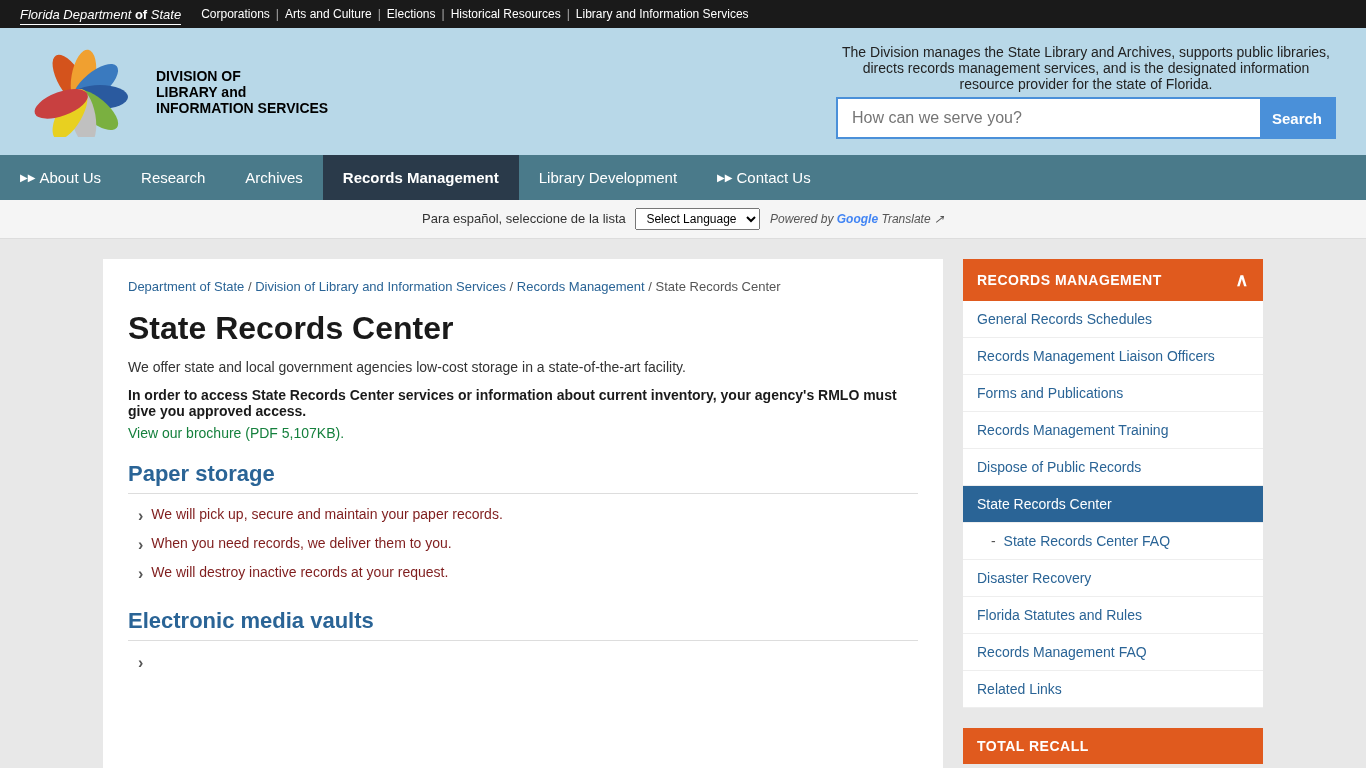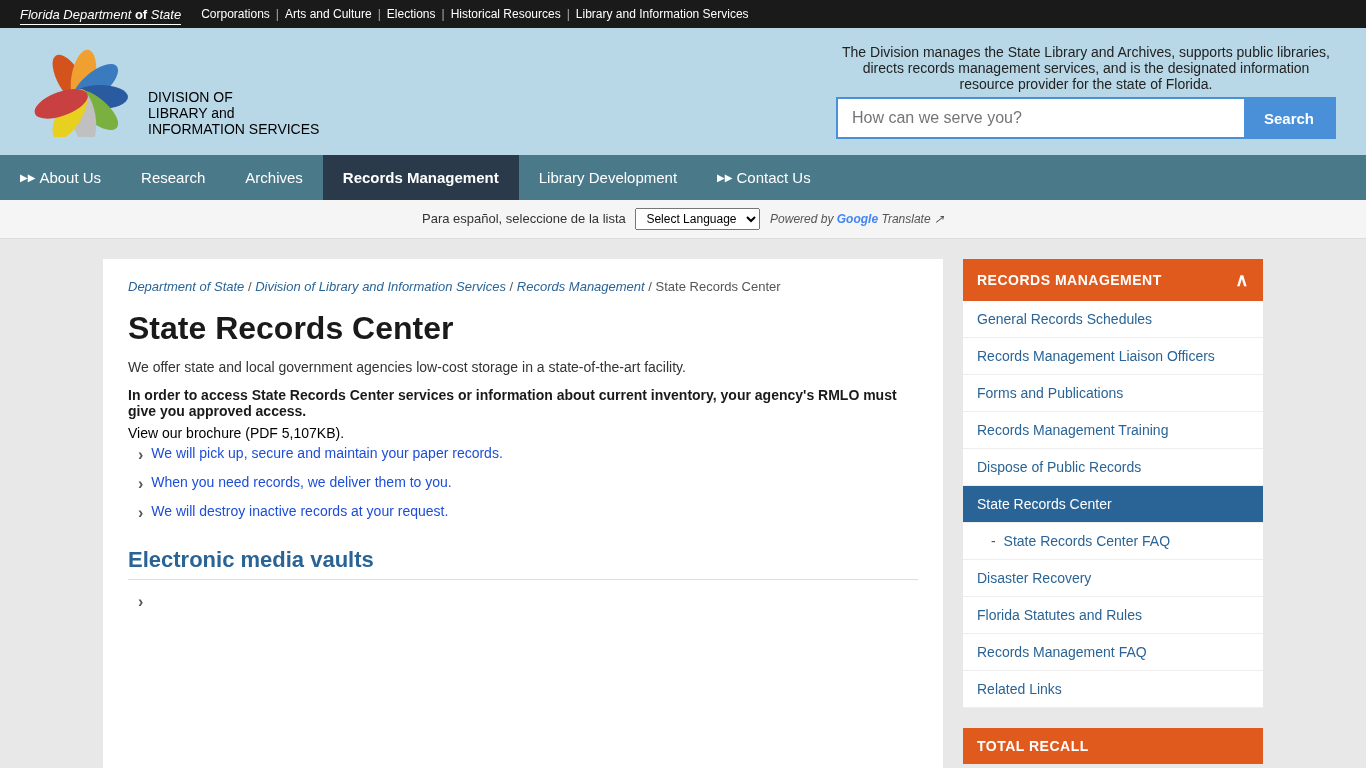--- a/index.html
+++ b/index.html
@@ -28,40 +28,40 @@
     #top-bar nav .sep { color: #aaa; }
 
     
     #header {
       background: #b8d8e8;
       display: flex;
       align-items: center;
       padding: 16px 30px;
       gap: 30px;
     }
-    #logo-area { display: flex; align-items: flex-end; gap: 18px; }
+    #logo-area { display: flex; align-items: center; gap: 26px; font-weight: bold; }
     #logo-svg { width: 100px; height: 90px; }
 
     #header-right { margin-left: auto; max-width: 500px; }
     #header-right p { font-size: 14px; color: #222; margin-bottom: 5px; text-align: center; }
     #search-bar { display: flex; border: 2px solid #4a90d9; background: white; }
     #search-input {
       flex: 1;
       border: none;
       outline: none;
       padding: 10px 14px;
       font-size: 16px;
       color: #999;
       background: white;
     }
     #search-button {
       background: #4a90d9;
       color: white;
       border: none;
-      padding: 10px 20px;
+      padding: 10px 12px;
       font-size: 15px;
       font-weight: bold;
       cursor: pointer;
       text-align: center;
     }
 
     
     #main-nav {
       background: #4a7a8a;
       display: flex;
@@ -105,32 +105,32 @@
       margin: 0 auto;
       padding: 20px 10px;
       gap: 20px;
     }
 
     
     #main-content { flex: 1; background: white; padding: 20px 25px; }
 
     
     #breadcrumb { font-size: 13px; margin-bottom: 16px; }
-    #breadcrumb a { color: #2a6496; text-decoration: none; font-style: italic; }
+    #breadcrumb a { color: #2a6496; text-decoration: none; }
     #breadcrumb span { color: #555; }
 
     h1 { font-size: 32px; color: #1a1a1a; margin-bottom: 12px; font-weight: bold; }
     .intro-text { font-size: 14px; color: #333; margin-bottom: 12px; }
     .bold-note { font-weight: bold; font-size: 14px; color: #1a1a1a; margin-bottom: 6px; }
-    .brochure-link a { color: #000000; text-decoration: none; }
+    .brochure-link a { color: #15803d; text-decoration: none; }
 
     h2 { font-size: 22px; color: #2a6496; margin: 20px 0 8px 0; border-bottom: 1px solid #ddd; padding-bottom: 6px; }
 
     .bullet-list { list-style: none; padding-left: 10px; }
-    .bullet-list li { padding: 4px 0; color: #1d4ed8; font-size: 14px; display: flex; align-items: flex-start; gap: 8px; }
+    .bullet-list li { padding: 4px 0; color: #7f1d1d; font-size: 14px; display: flex; align-items: flex-start; gap: 8px; }
     .bullet-list li::before { content: "›"; color: #555; font-weight: bold; font-size: 16px; line-height: 1.3; }
 
     
     #sidebar { width: 300px; }
 
     .sidebar-section { margin-bottom: 20px; }
     .sidebar-header {
       background: #e05a1e;
       color: white;
       padding: 10px 14px;
@@ -262,20 +262,21 @@
     <h1>State Records Center</h1>
 
     <p class="intro-text">We offer state and local government agencies low-cost storage in a state-of-the-art facility.</p>
 
     <p class="bold-note">In order to access State Records Center services or information about current inventory, your agency's RMLO must give you approved access.</p>
 
     <p class="brochure-link">
       <a href="#">View our brochure (PDF 5,107KB).</a>
     </p>
 
+    <h2>Paper storage</h2>
     <ul class="bullet-list">
       <li>We will pick up, secure and maintain your paper records.</li>
       <li>When you need records, we deliver them to you.</li>
       <li>We will destroy inactive records at your request.</li>
     </ul>
 
     <h2>Electronic media vaults</h2>
     <ul class="bullet-list">
       <li></li>
     </ul>

